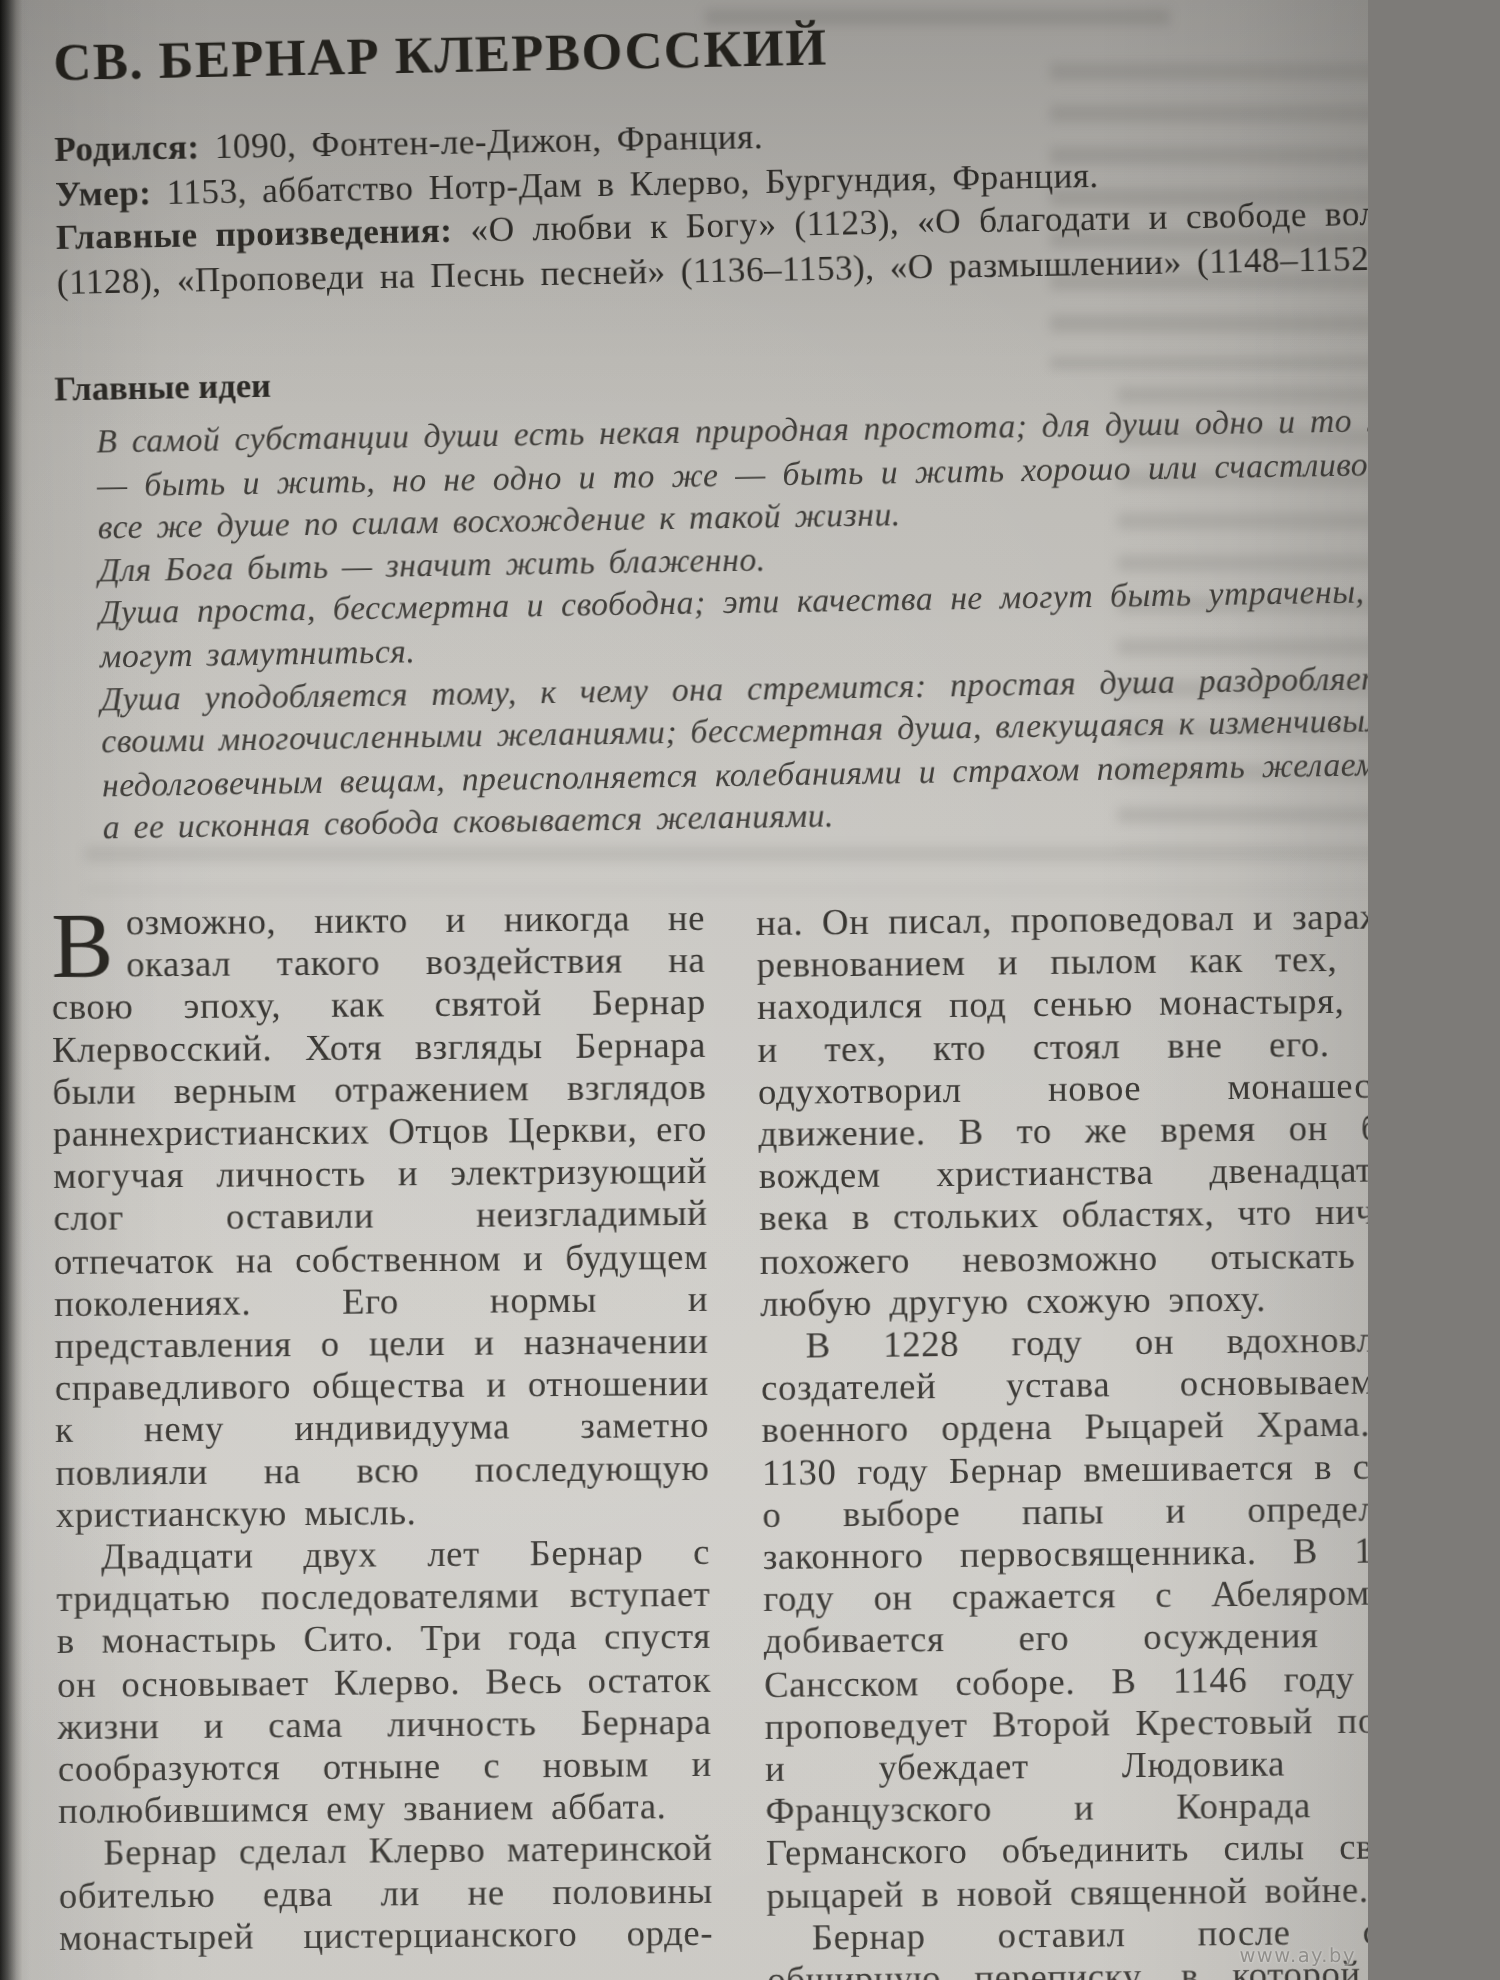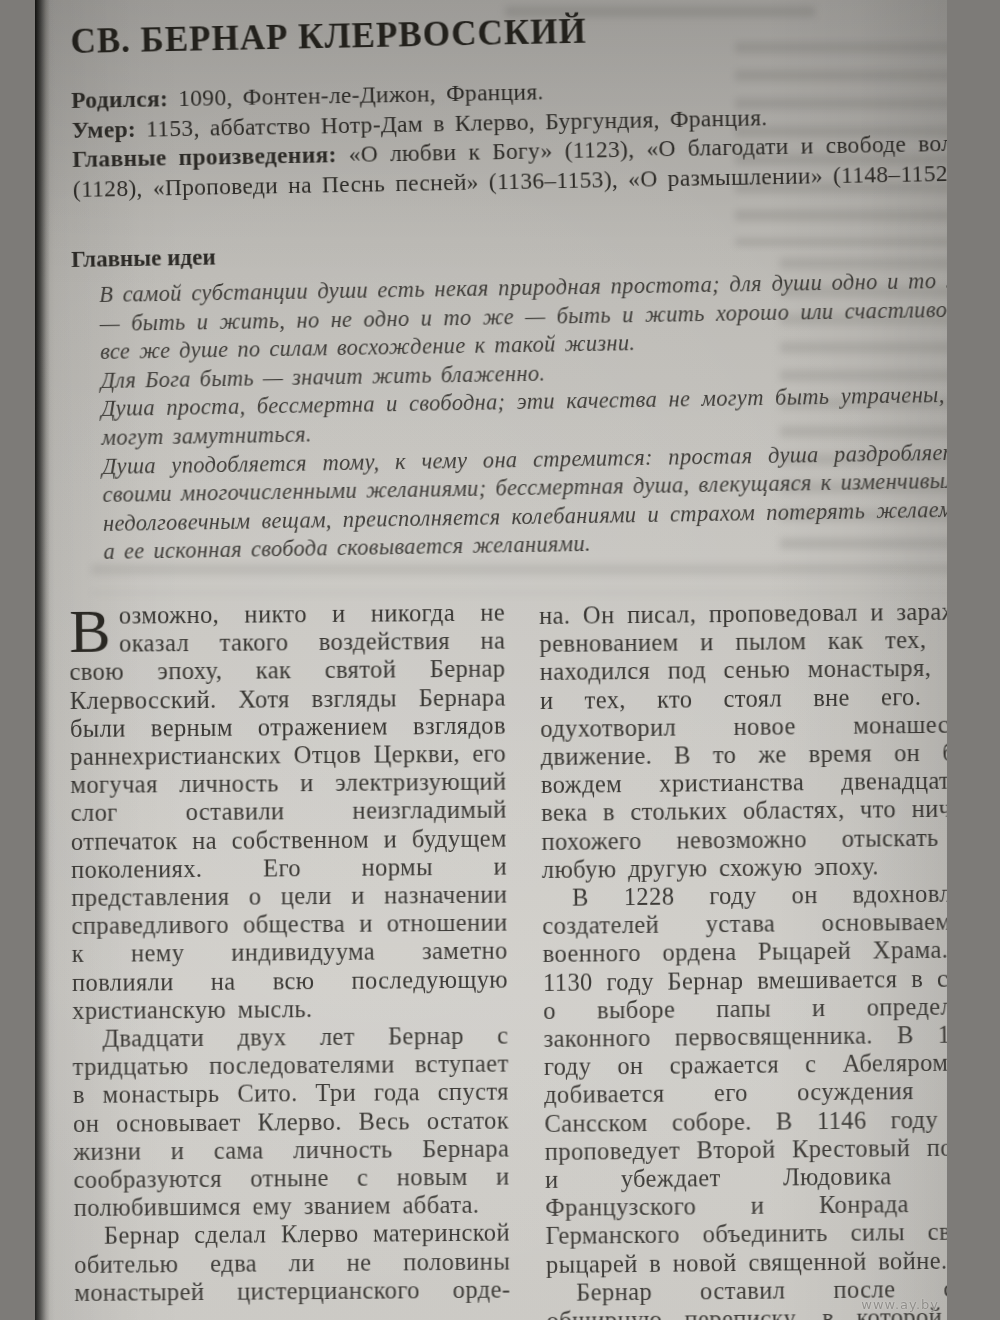--- a/index.html
+++ b/index.html
@@ -3,21 +3,20 @@
 <meta charset="utf-8">
 <style>
   html,body{margin:0;padding:0;background:#7d7b78;}
   .photo{
     position:relative;width:912px;height:1320px;overflow:hidden;
     background:
       radial-gradient(90% 70% at 38% 52%, rgba(255,255,255,0.10), rgba(255,255,255,0) 70%),
       linear-gradient(to right, rgba(0,0,0,0.06) 0%, rgba(0,0,0,0) 12%, rgba(0,0,0,0) 80%, rgba(0,0,0,0.08) 100%),
       linear-gradient(to bottom, #aeaca8 0%, #bcbab5 18%, #c6c4bf 45%, #ceccc7 75%, #c9c7c2 100%);
     font-family:"Liberation Serif", serif;
-    margin-left:35px;
   }
   .spine{
     position:absolute;left:0;top:0;width:20px;height:1320px;z-index:1;
     background:linear-gradient(to right,#141412 0px,rgba(40,40,38,0.78) 5px,rgba(90,88,84,0.38) 11px,rgba(150,148,144,0.14) 15px,rgba(150,148,144,0) 20px);
   }
   .ghost{
     position:absolute;z-index:0;filter:blur(3.5px);
     background:repeating-linear-gradient(to bottom,
       rgba(116,114,110,0) 0 6px,
       rgba(116,114,110,0.55) 6px 17px,

